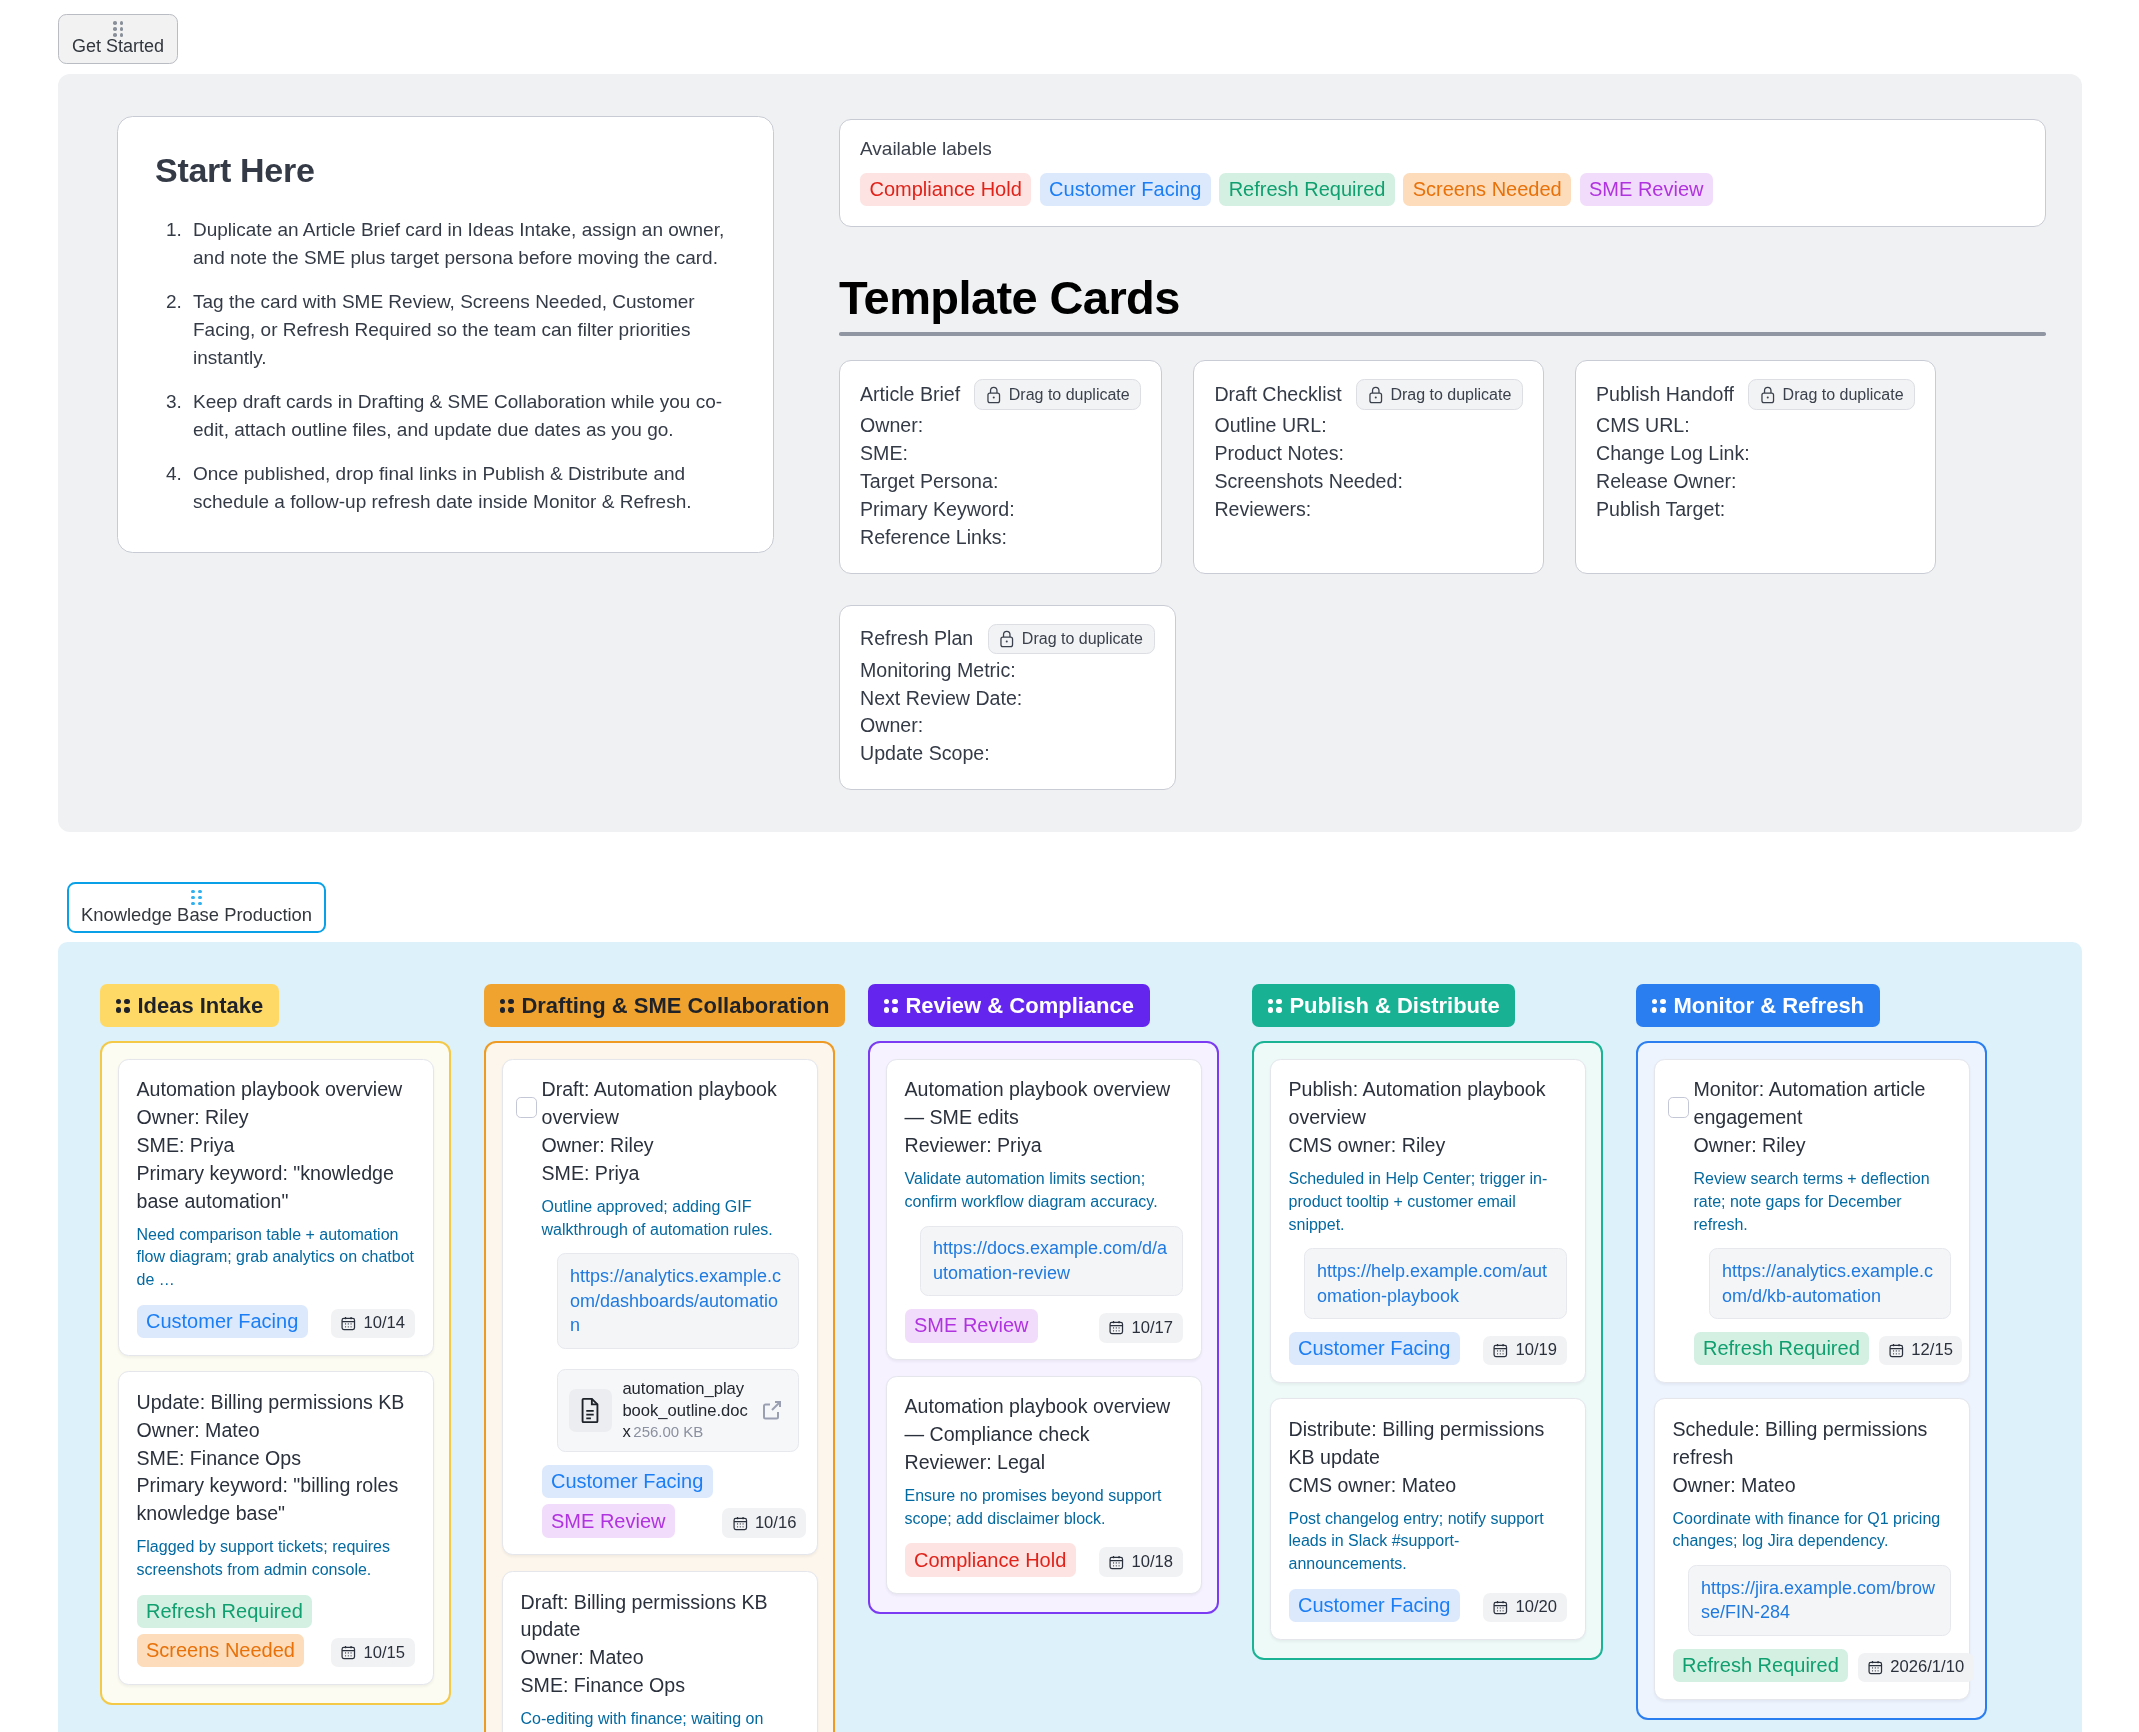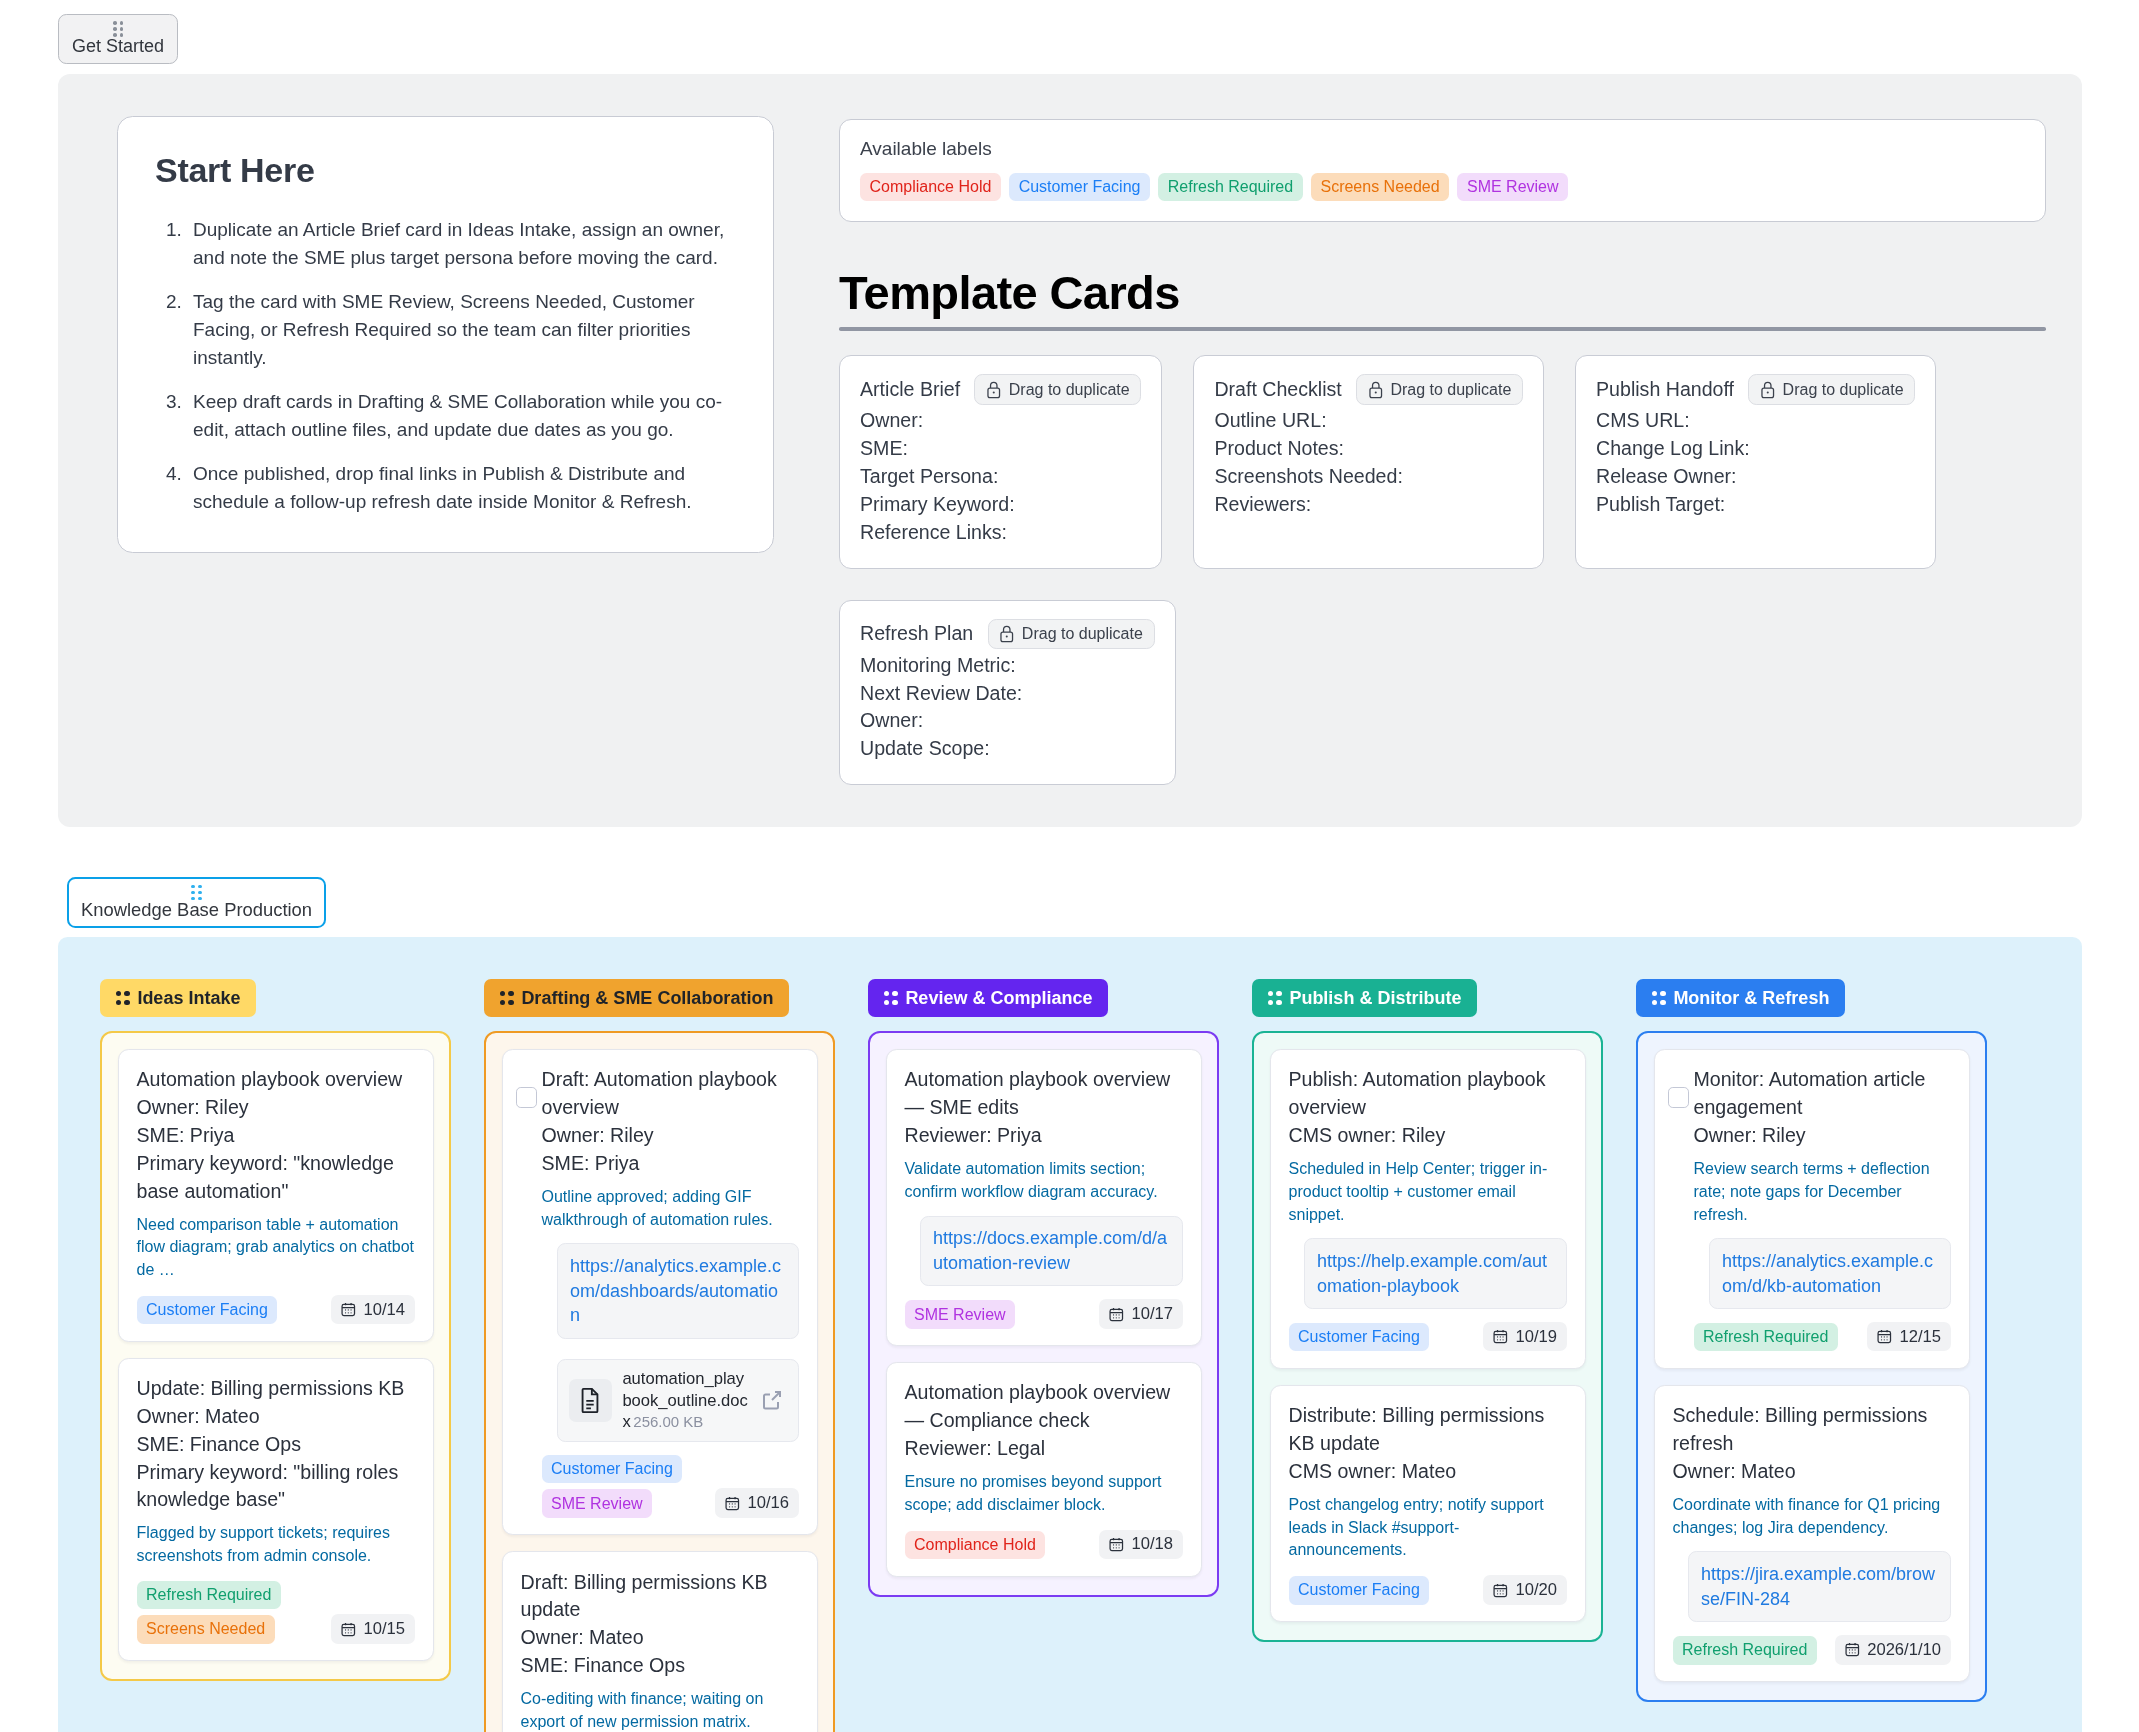--- a/index.html
+++ b/index.html
@@ -103,21 +103,21 @@
     font-size: 19px;
     color: #3b414c;
     margin-bottom: 13px;
   }
   .labels-row { display: flex; flex-wrap: wrap; gap: 8.3px; }
 
   .tag {
     display: inline-block;
     border-radius: 6.5px;
     padding: 4.2px 9.5px;
-    font-size: 16px;
+    font-size: 20px;
     line-height: 1.25;
     white-space: nowrap;
   }
 
   .tmpl-heading {
     font-size: 47px;
     font-weight: bold;
     color: #000000;
     letter-spacing: -0.6px;
     margin: 43px 0 7.1px 0;
@@ -164,21 +164,21 @@
     gap: 33px;
     align-items: flex-start;
   }
   .column { width: 351px; flex: 0 0 351px; }
   .col-chip {
     display: inline-flex;
     align-items: center;
     gap: 7.7px;
     border-radius: 7px;
     padding: 8.3px 15.5px;
-    font-size: 18px;
+    font-size: 22px;
     font-weight: bold;
     white-space: nowrap;
     margin-bottom: 14.3px;
   }
   .col-body {
     border-radius: 12px;
     border: 2.4px solid transparent;
     padding: 15.5px 15.5px 18px 15.5px;
   }
 

